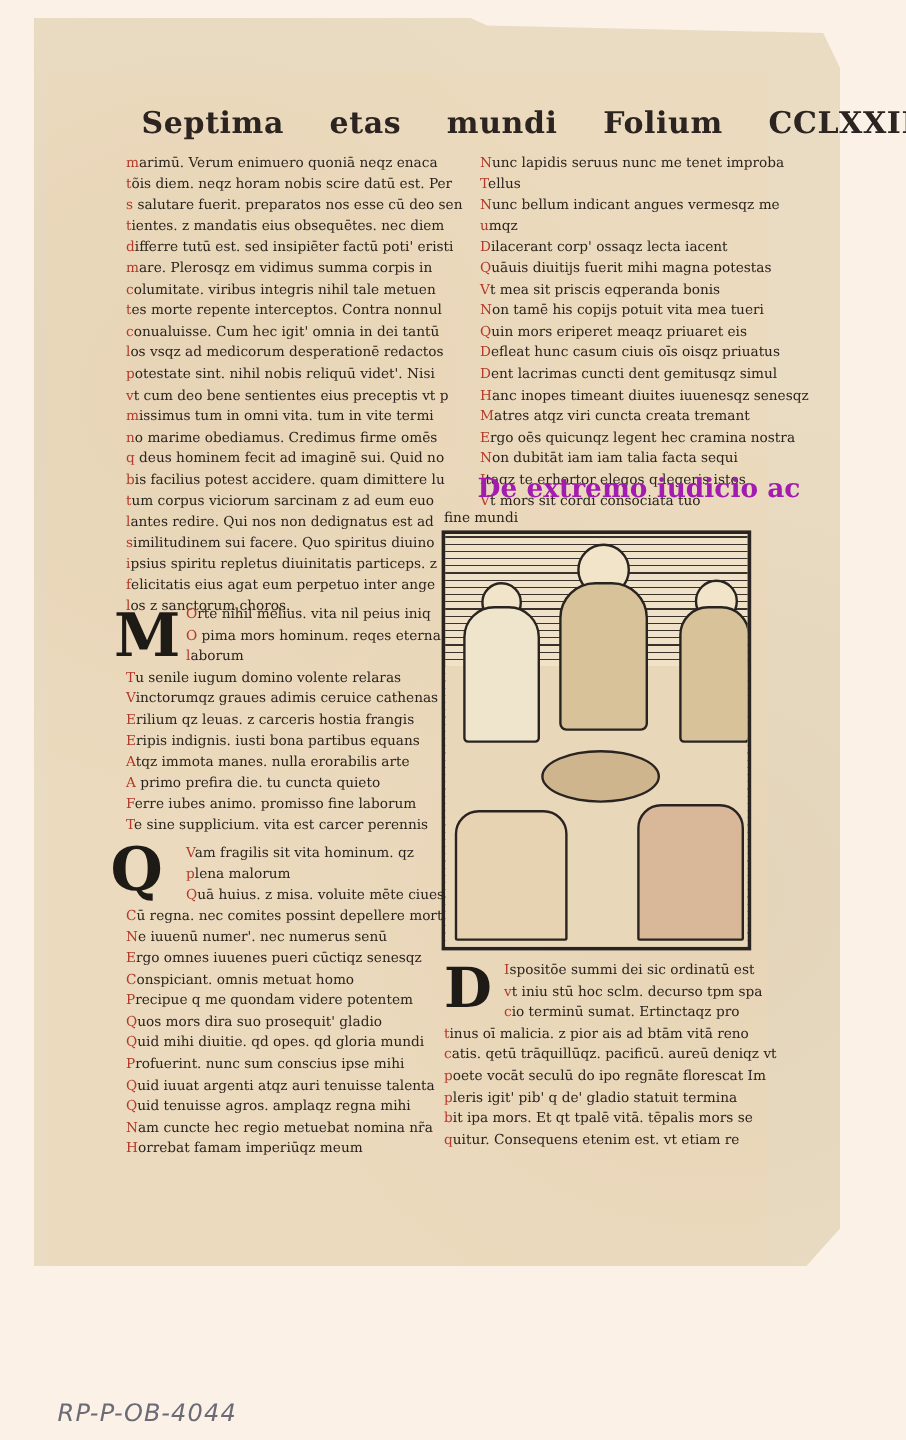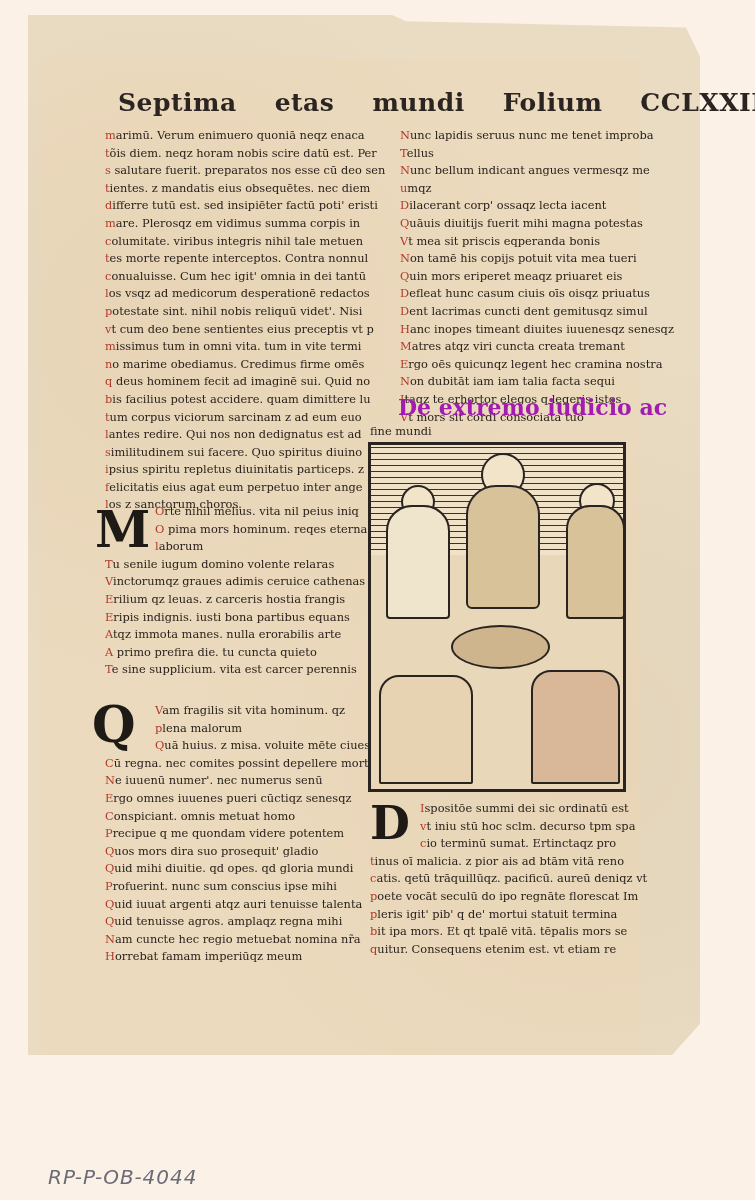--- a/index.html
+++ b/index.html
@@ -68,20 +68,21 @@
 <div class="col" id="lpoem1" style="left:105px;top:503px;">
     <span class="ln" style="padding-left: 50px;">Orte nihil melius. vita nil peius iniq</span>
     <span class="ln" style="padding-left: 50px;">O pima mors hominum. reqes eterna</span>
     <span class="ln" style="padding-left: 50px;">laborum</span>
     <span class="ln">Tu senile iugum domino volente relaras</span>
     <span class="ln">Vinctorumqz graues adimis ceruice cathenas</span>
     <span class="ln">Erilium qz leuas. z carceris hostia frangis</span>
     <span class="ln">Eripis indignis. iusti bona partibus equans</span>
     <span class="ln">Atqz immota manes. nulla erorabilis arte</span>
     <span class="ln">A primo prefira die. tu cuncta quieto</span>
+    <span class="ln">Ferre iubes animo. promisso fine laborum</span>
     <span class="ln">Te sine supplicium. vita est carcer perennis</span>
   </div>
 
 <div class="initial" style="left:92px;top:700px;font-size:50px;line-height:50px;">Q</div>
 <div class="col" id="lpoem2" style="left:105px;top:702px;">
     <span class="ln" style="padding-left: 50px;">Vam fragilis sit vita hominum. qz</span>
     <span class="ln" style="padding-left: 50px;">plena malorum</span>
     <span class="ln" style="padding-left: 50px;">Quā huius. z misa. voluite mēte ciues</span>
     <span class="ln">Cū regna. nec comites possint depellere mortē</span>
     <span class="ln">Ne iuuenū numer'. nec numerus senū</span>
@@ -133,18 +134,18 @@
 </div>
 
 <div class="initial" style="left:370px;top:800px;font-size:46px;line-height:46px;">D</div>
 <div class="col" id="rprose" style="left:370px;top:800px;">
     <span class="ln" style="padding-left: 50px;">Ispositōe summi dei sic ordinatū est</span>
     <span class="ln" style="padding-left: 50px;">vt iniu stū hoc sclm. decurso tpm spa</span>
     <span class="ln" style="padding-left: 50px;">cio terminū sumat. Ertinctaqz pro</span>
     <span class="ln">tinus oī malicia. z pior ais ad btām vitā reno</span>
     <span class="ln">catis. qetū trāquillūqz. pacificū. aureū deniqz vt</span>
     <span class="ln">poete vocāt seculū do ipo regnāte florescat Im</span>
-    <span class="ln">pleris igit' pib' q de' mortui statuit termina</span>
+    <span class="ln">pleris igit' pib' q de' gladio statuit termina</span>
     <span class="ln">bit ipa mors. Et qt tpalē vitā. tēpalis mors se</span>
     <span class="ln">quitur. Consequens etenim est. vt etiam re</span>
   </div>
 
 <div class="accession">RP-P-OB-4044</div>
 
 </body></html>

